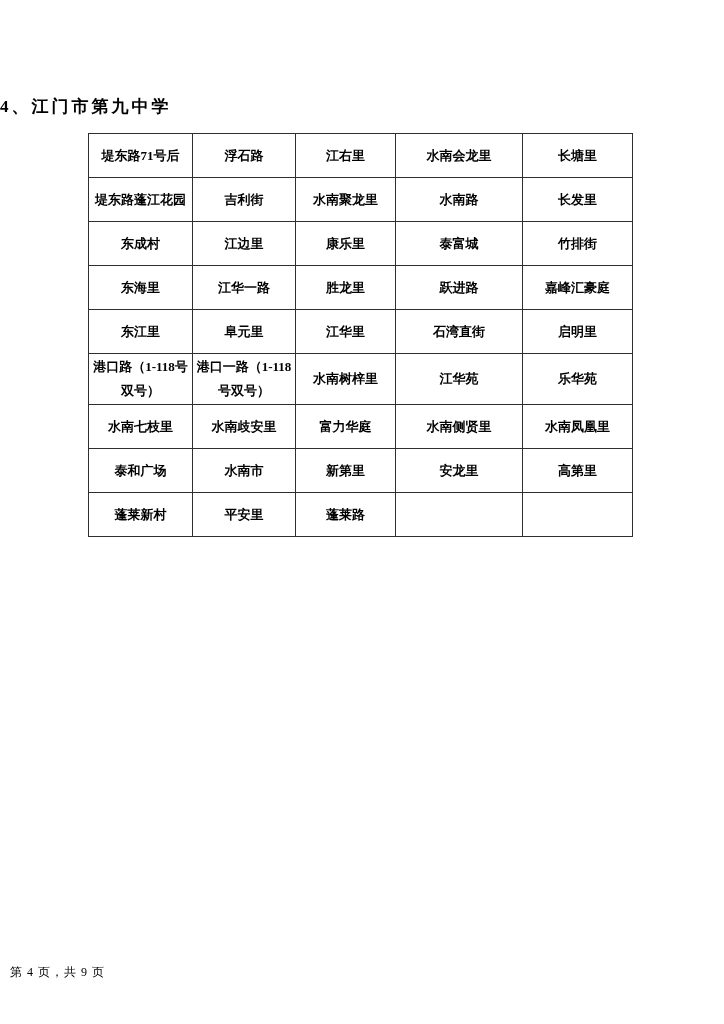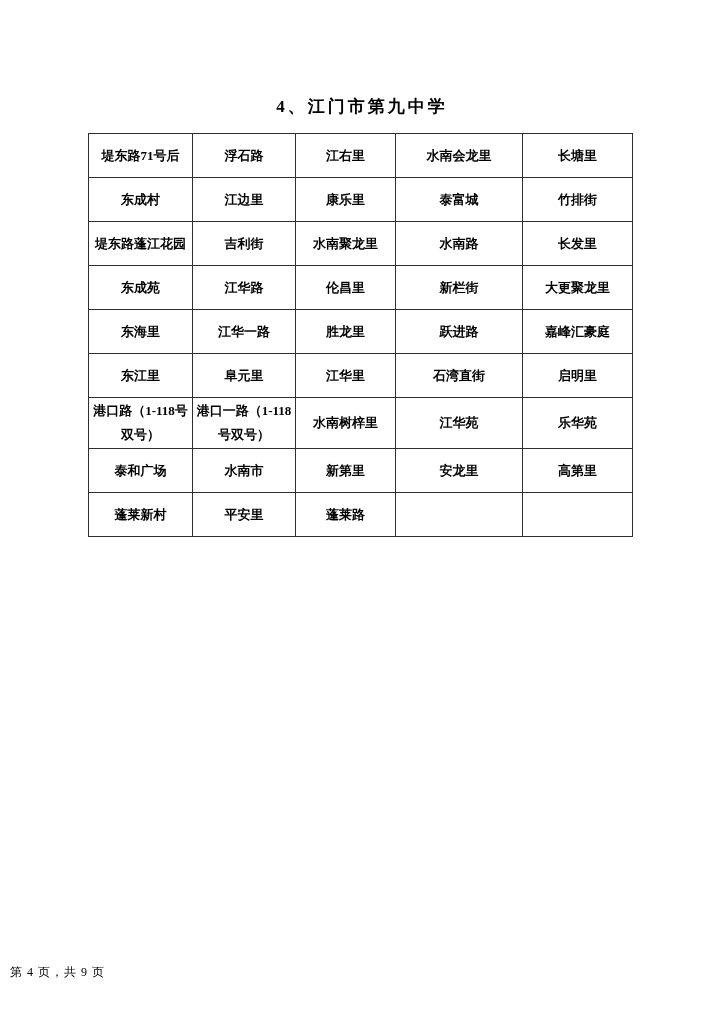--- a/index.html
+++ b/index.html
@@ -15,21 +15,21 @@
     margin: 0 auto;
     font-family: "Liberation Serif", "DejaVu Serif", serif;
     color: #000000;
     overflow: hidden;
   }
   .doc-title {
     position: absolute;
     top: 95px;
     left: 0;
     width: 100%;
-    text-align: center;
+    text-align: left;
     font-size: 17px;
     font-weight: bold;
     letter-spacing: 3px;
     margin: 0;
   }
   table.addr-table {
     position: absolute;
     left: 88px;
     top: 133px;
     width: 544px;
@@ -77,39 +77,32 @@
     </colgroup>
     <tbody>
         <tr>
           <td>堤东路71号后</td>
           <td>浮石路</td>
           <td>江右里</td>
           <td>水南会龙里</td>
           <td>长塘里</td>
         </tr>
         <tr>
-          <td>东成村</td>
-          <td>江边里</td>
-          <td>康乐里</td>
-          <td>泰富城</td>
-          <td>竹排街</td>
-        </tr>
-        <tr>
           <td>堤东路蓬江花园</td>
           <td>吉利街</td>
           <td>水南聚龙里</td>
           <td>水南路</td>
           <td>长发里</td>
         </tr>
         <tr>
-          <td>东成苑</td>
-          <td>江华路</td>
-          <td>伦昌里</td>
-          <td>新栏街</td>
-          <td>大更聚龙里</td>
+          <td>东成村</td>
+          <td>江边里</td>
+          <td>康乐里</td>
+          <td>泰富城</td>
+          <td>竹排街</td>
         </tr>
         <tr>
           <td>东海里</td>
           <td>江华一路</td>
           <td>胜龙里</td>
           <td>跃进路</td>
           <td>嘉峰汇豪庭</td>
         </tr>
         <tr>
           <td>东江里</td>
@@ -119,20 +112,27 @@
           <td>启明里</td>
         </tr>
         <tr>
           <td>港口路（1-118号双号）</td>
           <td>港口一路（1-118号双号）</td>
           <td>水南树梓里</td>
           <td>江华苑</td>
           <td>乐华苑</td>
         </tr>
         <tr>
+          <td>水南七枝里</td>
+          <td>水南歧安里</td>
+          <td>富力华庭</td>
+          <td>水南侧贤里</td>
+          <td>水南凤凰里</td>
+        </tr>
+        <tr>
           <td>泰和广场</td>
           <td>水南市</td>
           <td>新第里</td>
           <td>安龙里</td>
           <td>高第里</td>
         </tr>
         <tr>
           <td>蓬莱新村</td>
           <td>平安里</td>
           <td>蓬莱路</td>

